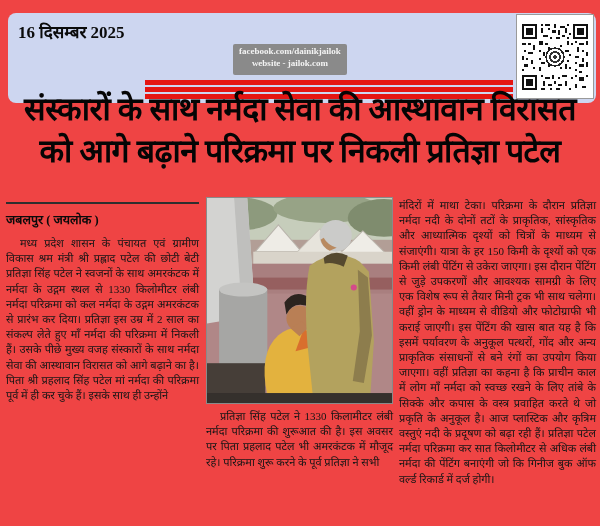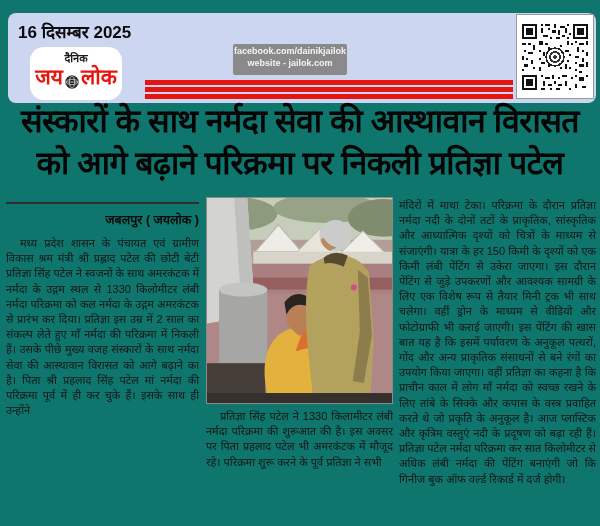--- a/index.html
+++ b/index.html
@@ -1,19 +1,19 @@
 <!DOCTYPE html>
 <html><head>
 <meta charset="utf-8">
 <style>
   * { margin:0; padding:0; box-sizing:border-box; }
   html,body { background:#ffffff; }
   .page {
-    position:relative; width:600px; height:526px; background:#0f766e;
-    font-family:Liberation Sans, sans-serif; color:#111; overflow:hidden;
+    position:relative; width:600px; height:526px; background:#ef4444;
+    font-family:Liberation Serif, serif; color:#111; overflow:hidden;
   }
 
   
   .header-bar {
     position:absolute; left:8px; top:13px; width:588px; height:90px;
     background:#cdd6f0; border-radius:8px;
   }
   .date-label {
     position:absolute; left:10px; top:7px; font-size:17px; font-weight:bold; color:#0b0b0b;
   }
@@ -39,66 +39,51 @@
   .triple-rule .stripe { height:5px; background:#e51512; margin-bottom:2px; }
 
   .qr-box {
     position:absolute; left:508px; top:1px; width:78px; height:85px;
     background:#ffffff; border:1px solid #9a9a9a;
     display:flex; align-items:center; justify-content:center;
   }
 
   
   .headline {
-    position:absolute; left:0; top:100px; width:600px; text-align:center;
+    position:absolute; left:0; top:88px; width:600px; text-align:center;
     font-size:32px; line-height:42px; font-weight:800; color:#050505;
     letter-spacing:-0.5px;
   }
 
   
   .bodytext { font-size:11px; line-height:15.2px; text-align:justify; color:#151515; }
   .indent { text-indent:14px; }
 
   .col-left  { position:absolute; left:6px;   top:197px; width:193px; }
   .col-mid   { position:absolute; left:206px; top:197px; width:187px; }
   .col-right { position:absolute; left:399px; top:198px; width:197px; }
 
   .subheading { font-size:16px; font-weight:bold; line-height:26.5px; color:#0a0a0a; }
   .divider-rule { border:none; border-top:2px solid #2e2e2e; margin:5px 0 0 0; }
-  .dateline { text-align:right; font-size:12.5px; font-weight:bold; margin-top:7px; color:#0a0a0a; }
+  .dateline { text-align:left; font-size:12.5px; font-weight:bold; margin-top:7px; color:#0a0a0a; }
   .col-left .bodytext { margin-top:8px; }
 
   .news-photo {
     width:187px; height:207px; border:1px solid #8a8a8a; background:#b7a9a2; display:block;
   }
   .col-mid .bodytext { margin-top:5px; }
 </style>
 </head>
 <body>
 
 <div class="page">
 
   <div class="header-bar">
     <div class="date-label">16 दिसम्बर 2025</div>
 
-    <div class="masthead">
-      <div class="tagline">दैनिक</div>
-      <div class="title">
-        <span>जय</span>
-        <span class="globe">
-          <svg viewBox="0 0 20 20" width="14" height="14">
-            <circle cx="10" cy="10" r="9" fill="#262626" stroke="#101010"></circle>
-            <ellipse cx="10" cy="10" rx="8.5" ry="3.8" fill="none" stroke="#d5d5d5" stroke-width="1.1"></ellipse>
-            <ellipse cx="10" cy="10" rx="3.8" ry="8.5" fill="none" stroke="#d5d5d5" stroke-width="1.1"></ellipse>
-            <line x1="1.5" y1="10" x2="18.5" y2="10" stroke="#d5d5d5" stroke-width="1.1"></line>
-          </svg>
-        </span>
-        <span>लोक</span>
-      </div>
-    </div>
 
     <div class="social-box">
       <div>facebook.com/dainikjailok</div>
       <div>website - jailok.com</div>
     </div>
 
 
     <div class="triple-rule">
       <div class="stripe"></div>
       <div class="stripe"></div>

